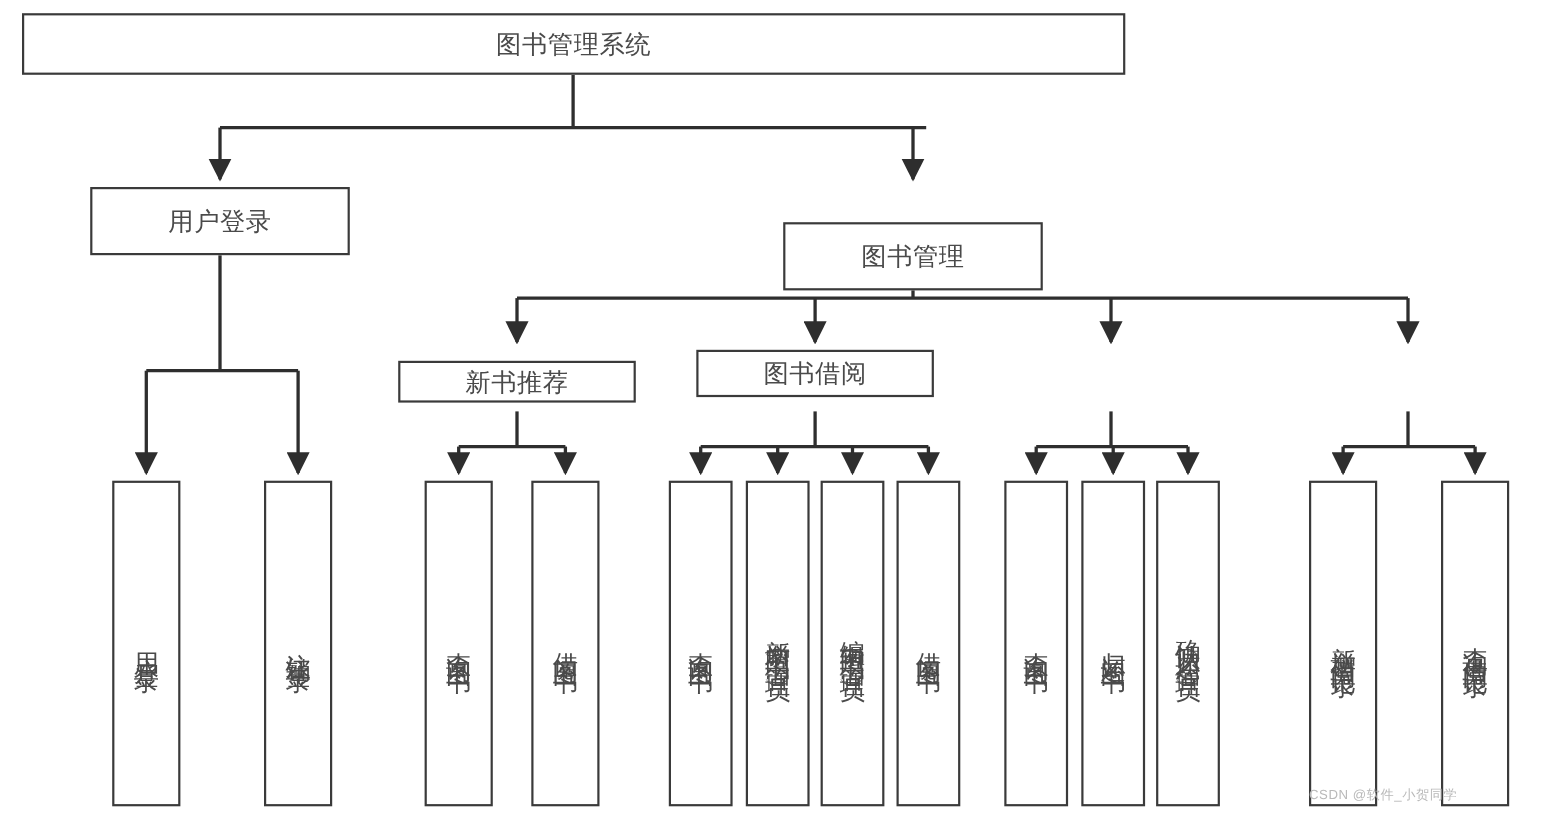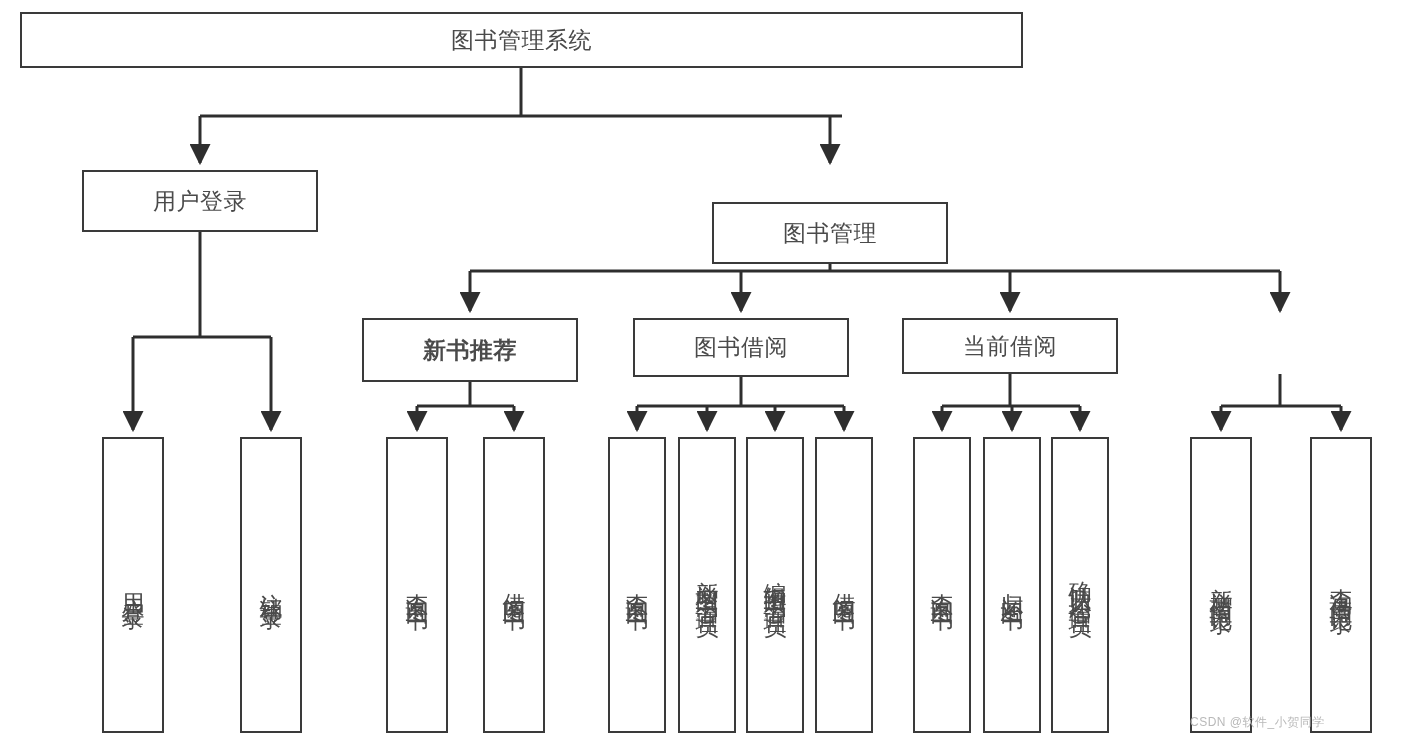--- a/index.html
+++ b/index.html
@@ -121,28 +121,25 @@
     <span class="label">图书管理系统</span>
   </div>
 
   <div class="node horiz" style="left:82px; top:170px; width:236px; height:62px;">
     <span class="label">用户登录</span>
   </div>
   <div class="node horiz" style="left:712px; top:170px; width:236px; height:62px;margin-top:32px;">
     <span class="label">图书管理</span>
   </div>
 
-  <div class="node horiz" style="left:362px; top:318px; width:216px; height:64px;font-weight:bold;">
+  <div class="node horiz" style="left:362px; top:328px; width:216px; height:38px;">
     <span class="label">新书推荐</span>
   </div>
-  <div class="node horiz" style="left:633px; top:318px; width:216px; height:59px;">
+  <div class="node horiz" style="left:633px; top:318px; width:216px; height:43px;">
     <span class="label">图书借阅</span>
-  </div>
-  <div class="node horiz" style="left:902px; top:318px; width:216px; height:56px;">
-    <span class="label">当前借阅</span>
   </div>
 
   <div class="node vert" style="left:102px; top:437px; width:62px; height:296px;">
     <span class="label">用户登录</span>
   </div>
   <div class="node vert" style="left:240px; top:437px; width:62px; height:296px;">
     <span class="label">注销登录</span>
   </div>
   <div class="node vert" style="left:386px; top:437px; width:62px; height:296px;">
     <span class="label">查询图书</span>

